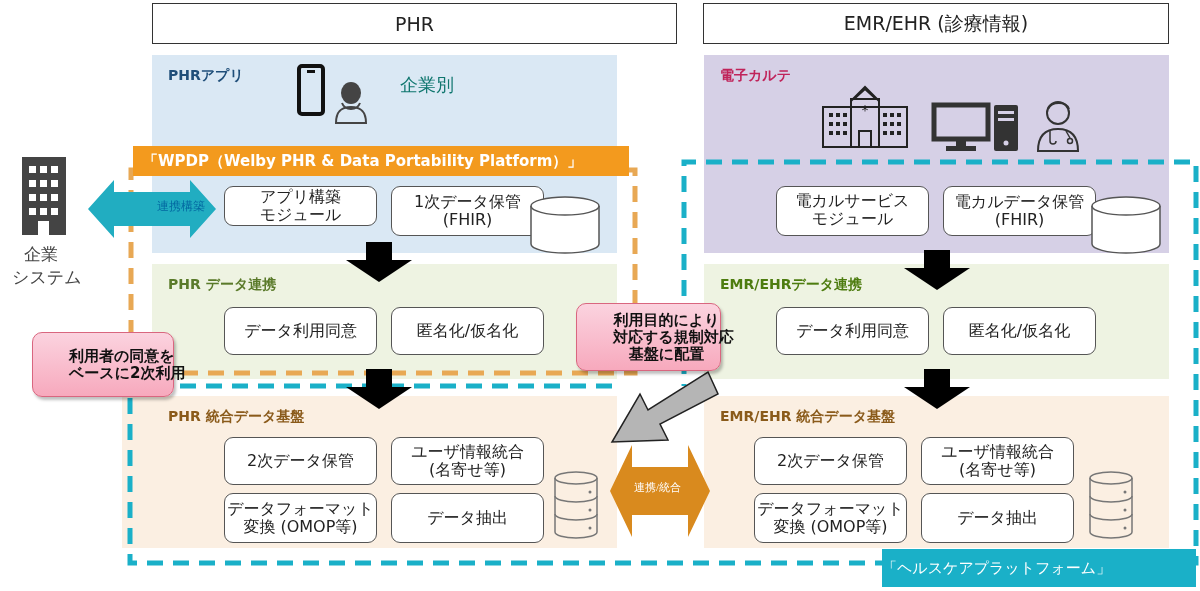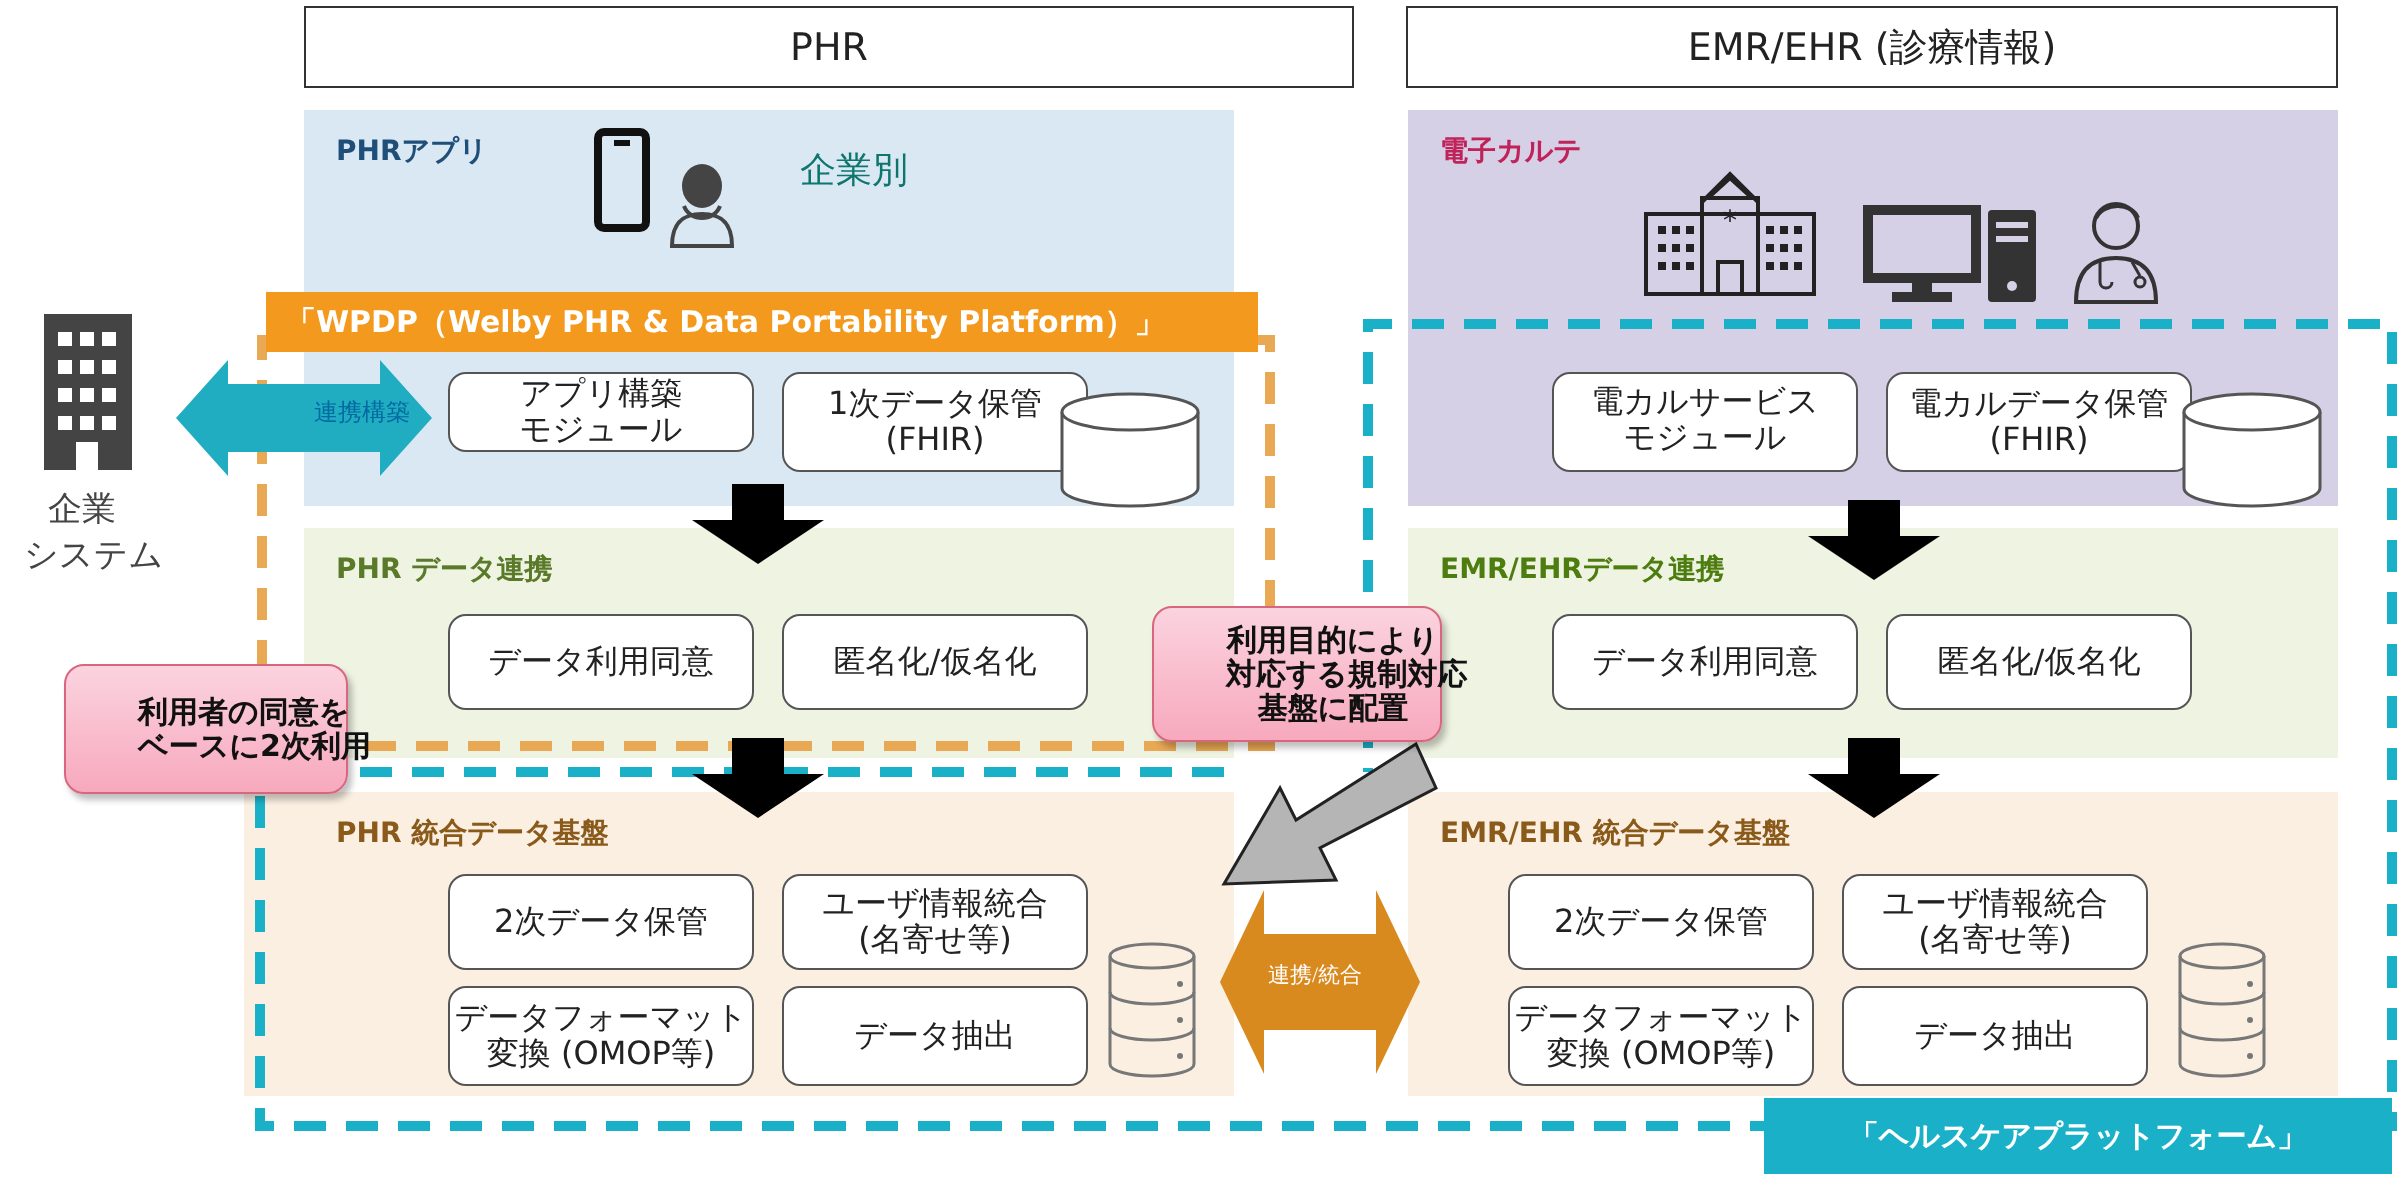--- a/index.html
+++ b/index.html
@@ -6,21 +6,21 @@
   body { width:1200px; height:591px; position:relative; overflow:hidden; font-family:"DejaVu Sans", sans-serif; color:#222; }
   .abs { position:absolute; box-sizing:border-box; }
   .col-header { background:#fff; border:1.5px solid #333; font-size:19px; display:flex; align-items:center; justify-content:center; color:#222; }
   .panel { }
   .panel-title { position:absolute; font-weight:bold; font-size:14px; }
   .mod { background:#fff; border:1.5px solid #555; border-radius:9px; display:flex; flex-direction:column; align-items:center; justify-content:center; text-align:center; font-size:16px; line-height:18px; color:#222; }
   .mod span { display:block; white-space:nowrap; }
   .callout { background:linear-gradient(#fbd3df,#f7a9bd); border:1.5px solid #d9667f; border-radius:10px; font-weight:bold; font-size:15px; line-height:17px; text-align:center; display:flex; flex-direction:column; justify-content:center; box-shadow:2px 3px 3px rgba(0,0,0,0.25); color:#111;padding-left:36px; }
   .callout span { display:block; white-space:nowrap; }
   .wpdp-banner { background:#f39a1e; color:#fff; font-weight:bold; font-size:15px; display:flex; align-items:center; padding-left:10px; white-space:nowrap; }
-  .hc-banner { background:#1ab0c8; color:#fff; font-weight:bold; font-size:15px; display:flex; align-items:center; justify-content:center; white-space:nowrap; }
+  .hc-banner { background:#1ab0c8; color:#fff; font-weight:normal; font-size:15px; display:flex; align-items:center; white-space:nowrap; }
   svg { position:absolute; overflow:visible; }
 </style>
 </head>
 <body>
 
 <div class="abs col-header" style="left:152px;top:3px;width:525px;height:41px;">
     <span>PHR</span>
   </div>
 <div class="abs col-header" style="left:703px;top:3px;width:466px;height:41px;">
     <span>EMR/EHR (診療情報)</span>

